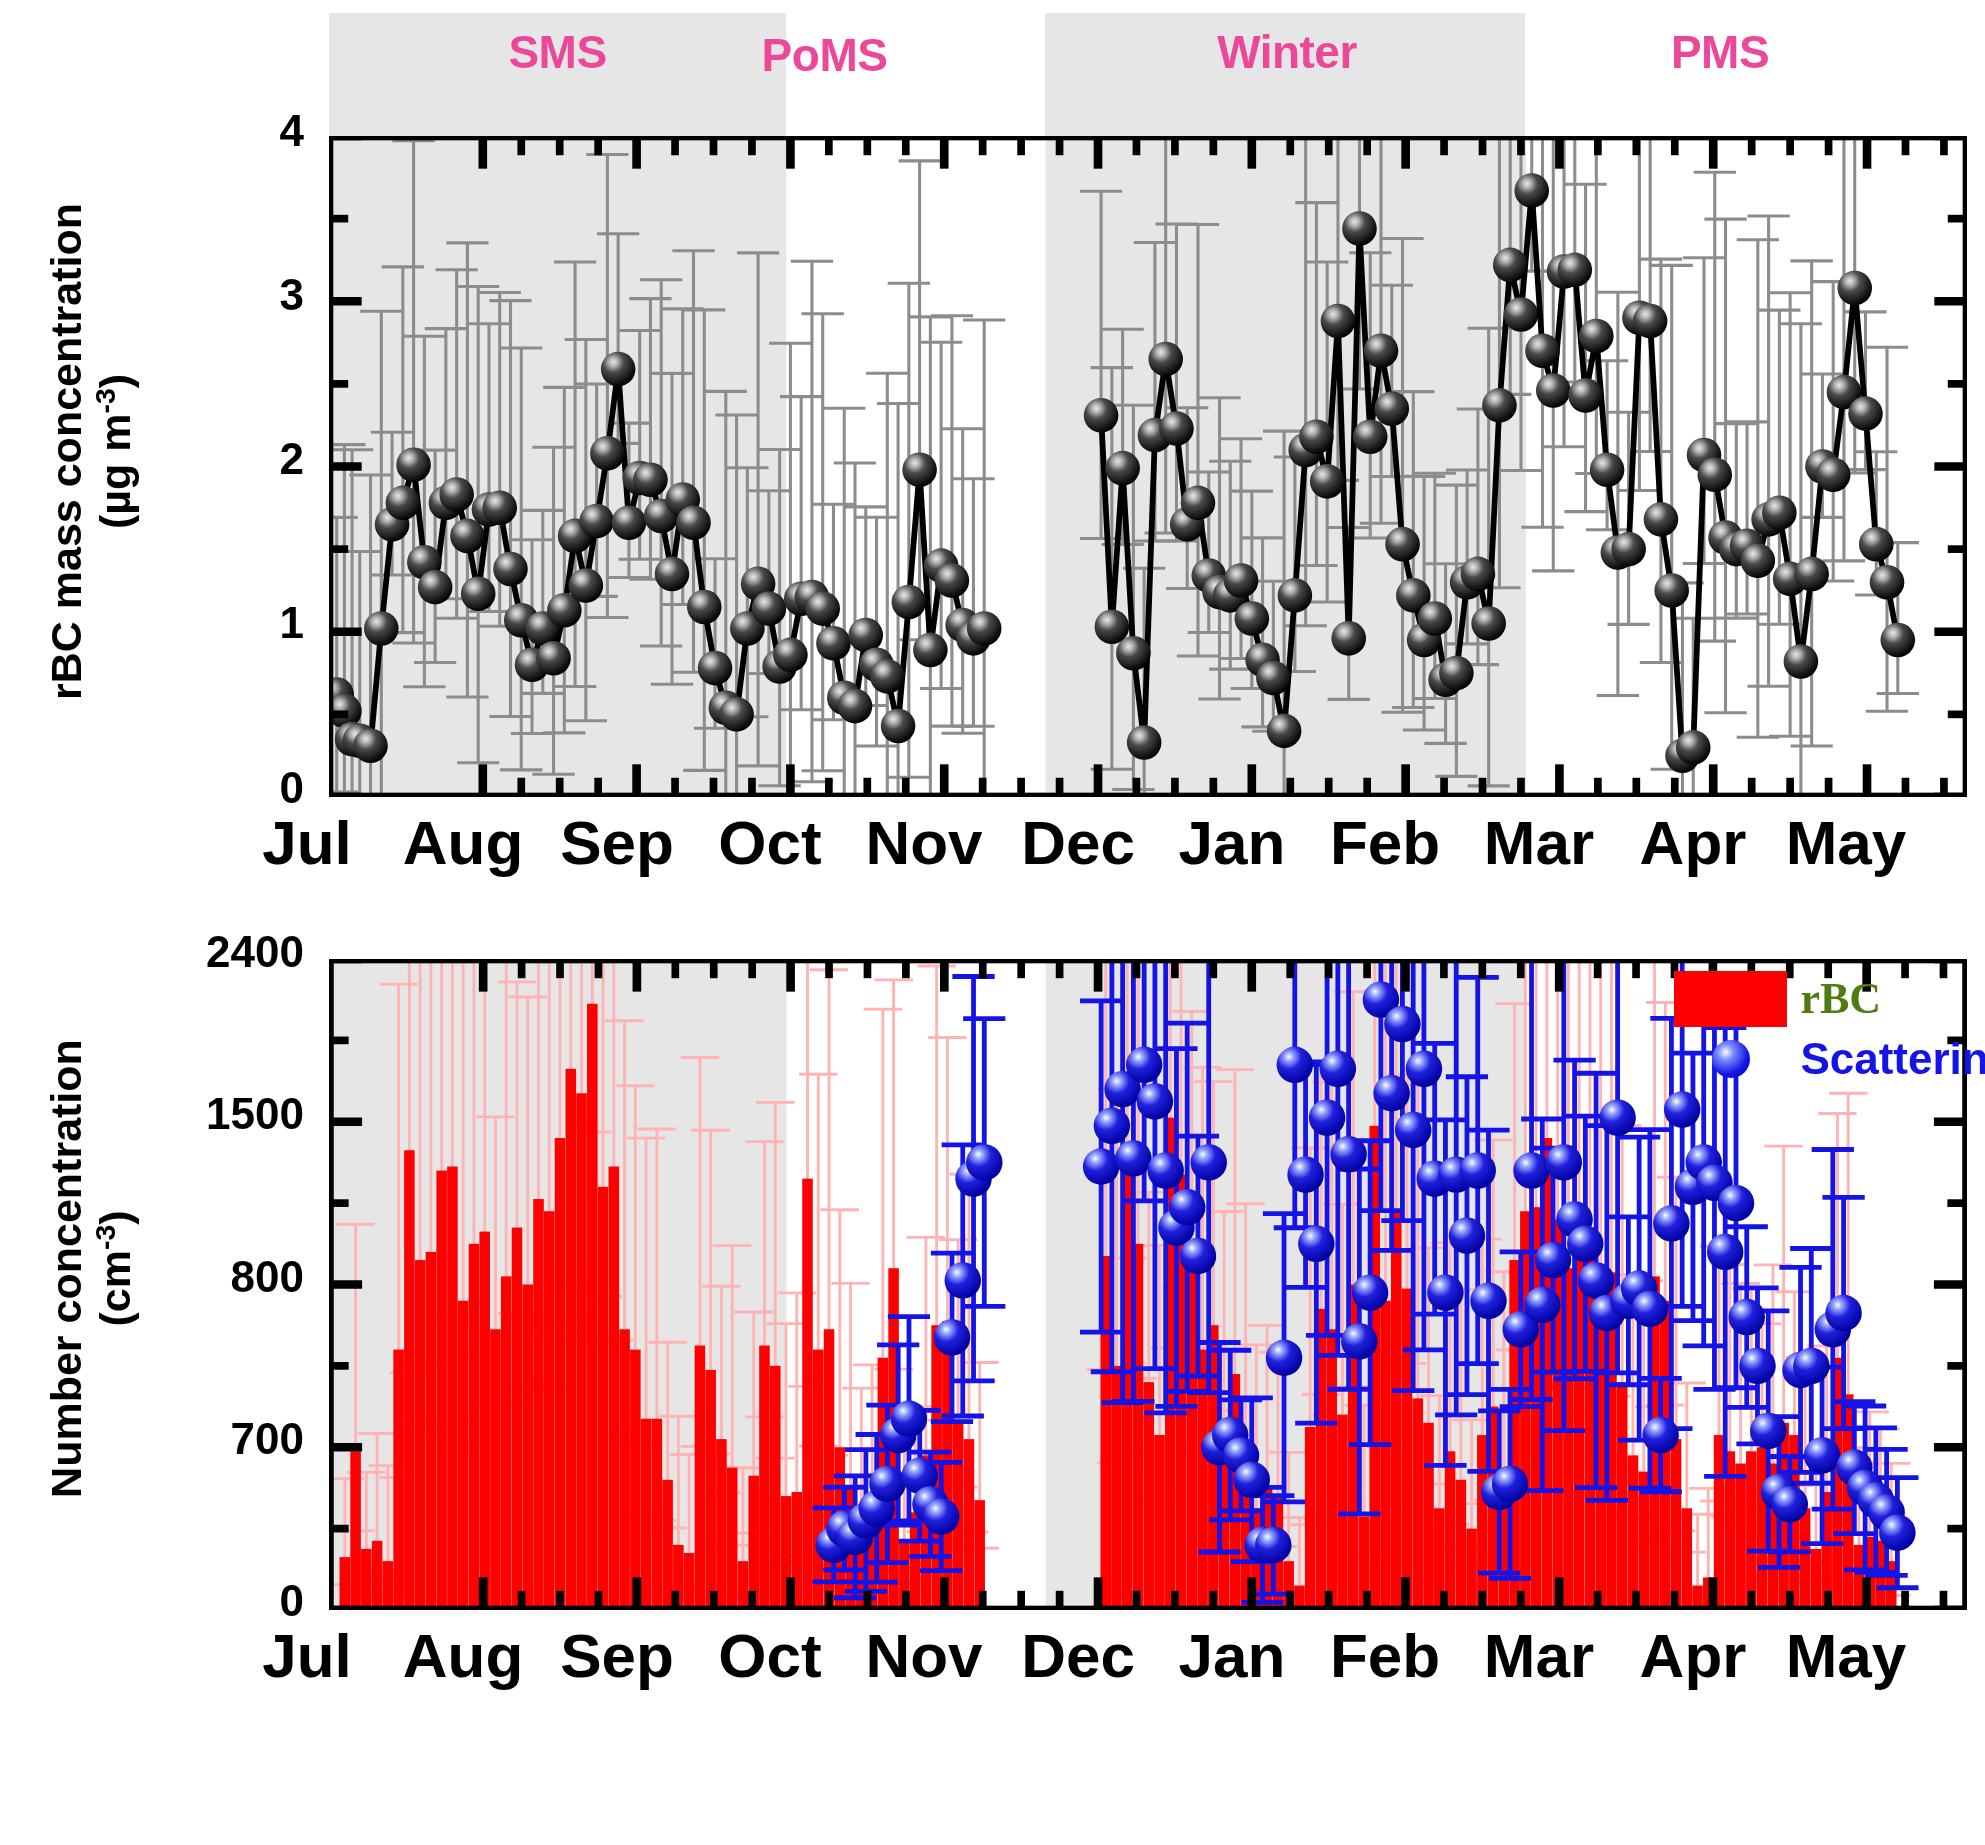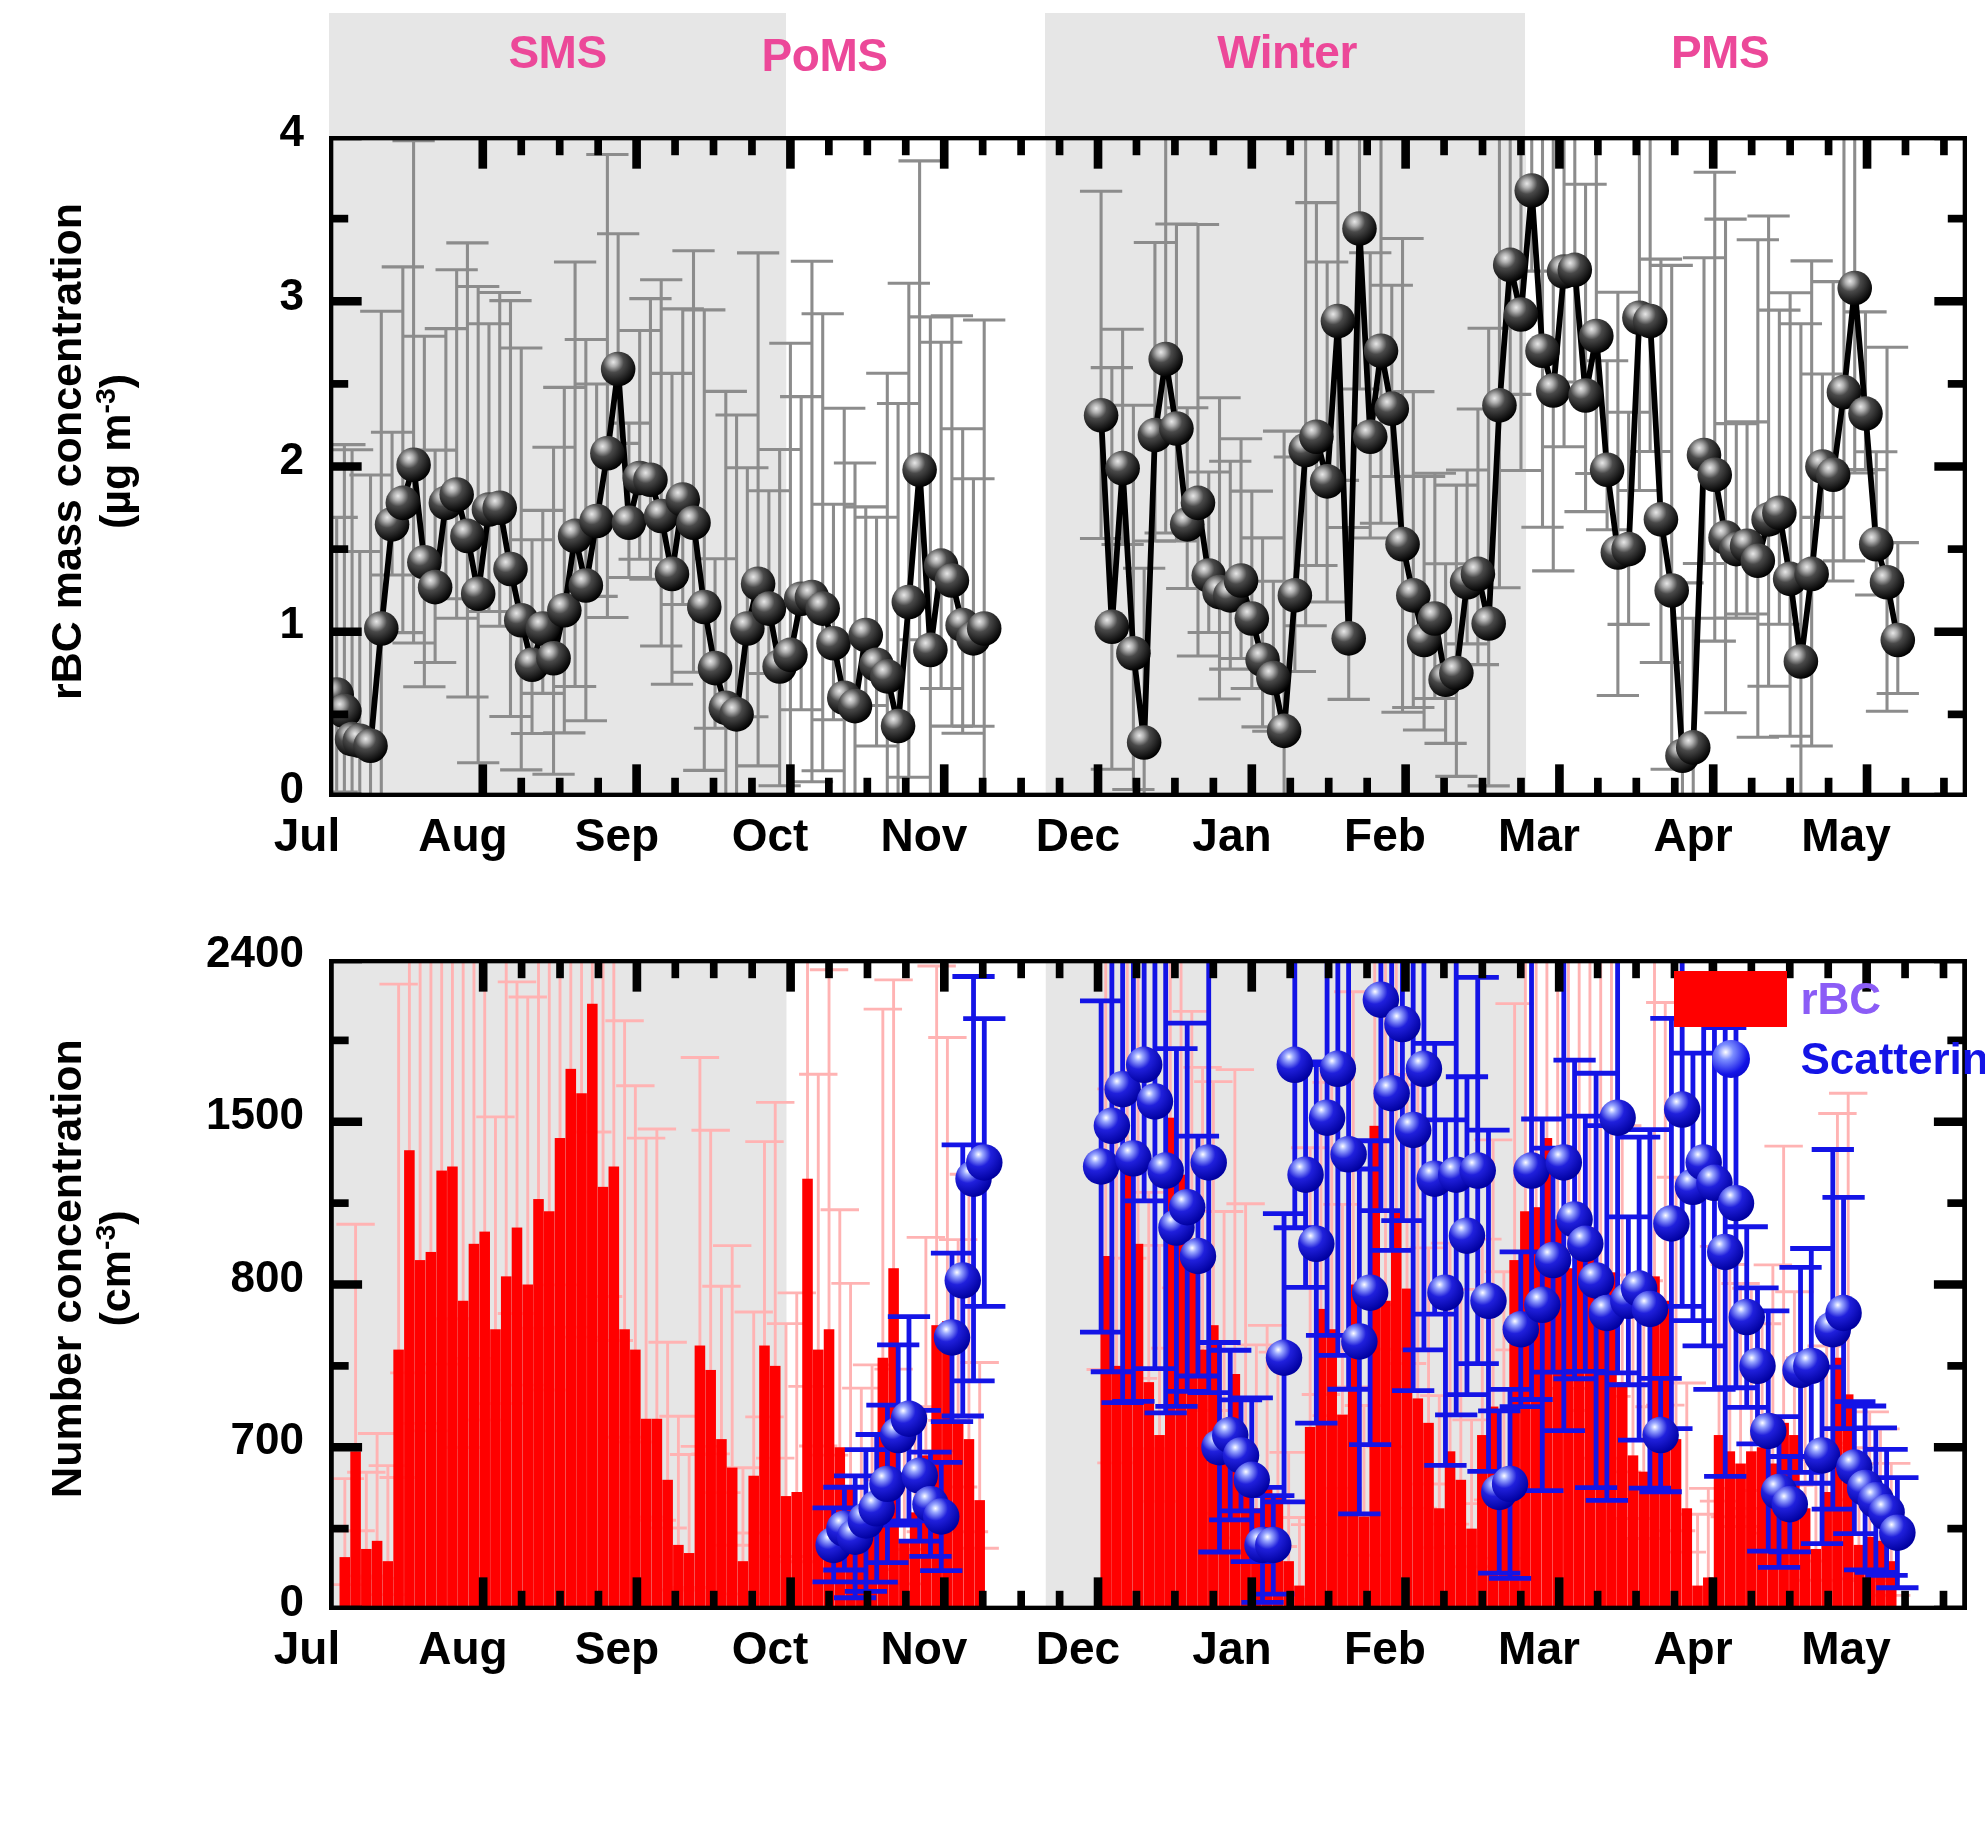--- a/index.html
+++ b/index.html
@@ -50,21 +50,21 @@
   .tick-label {
     position: absolute;
     font-size: 44px;
     font-weight: bold;
     color: #000;
     text-align: right;
     line-height: 1;
   }
   .month-label {
     position: absolute;
-    font-size: 46px;
+    font-size: 62px;
     font-weight: bold;
     color: #000;
     text-align: center;
     line-height: 1;
   }
   .year-label {
     position: absolute;
     font-size: 60px;
     font-weight: bold;
     color: #000;
@@ -104,21 +104,21 @@
   .legend-swatch-dot {
     width: 38px; height: 38px;
     border-radius: 50%;
     background: radial-gradient(circle at 36% 32%, #ffffff 0%, #7b8dff 22%, #1414e6 62%, #0000b4 100%);
   }
   .legend-text {
     font-size: 44px;
     font-weight: bold;
     line-height: 1;
   }
-  .legend-text.rbc { color: #8b5cf6; }
+  .legend-text.rbc { color: #4d7c0f; font-family: Liberation Serif, serif; }
   .legend-text.scat { color: #1414e6; }
   svg { display: block; }
 </style>
 </head>
 <body>
 
 <div class="figure">
 
   <div class="season-band" style="left:329px; top:13.4px; width:457px; height:123px;"></div>
   <div class="season-band" style="left:1045px; top:13.4px; width:480px; height:123px;"></div>

